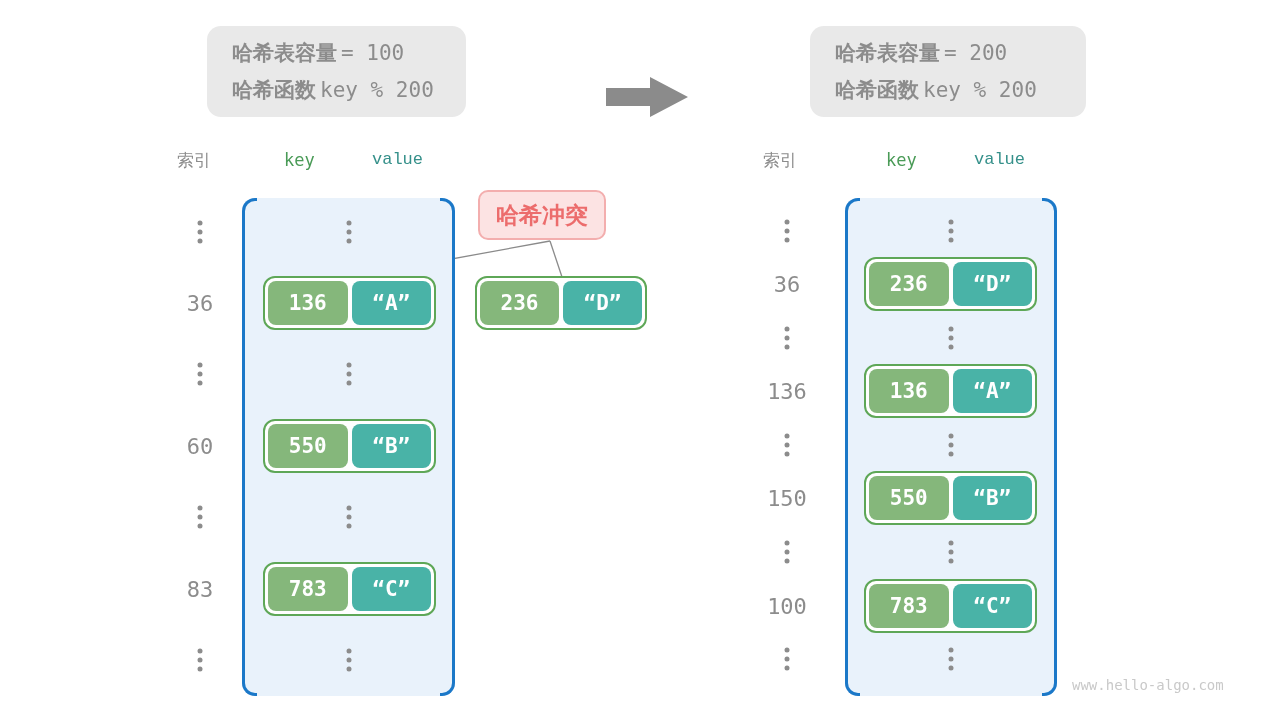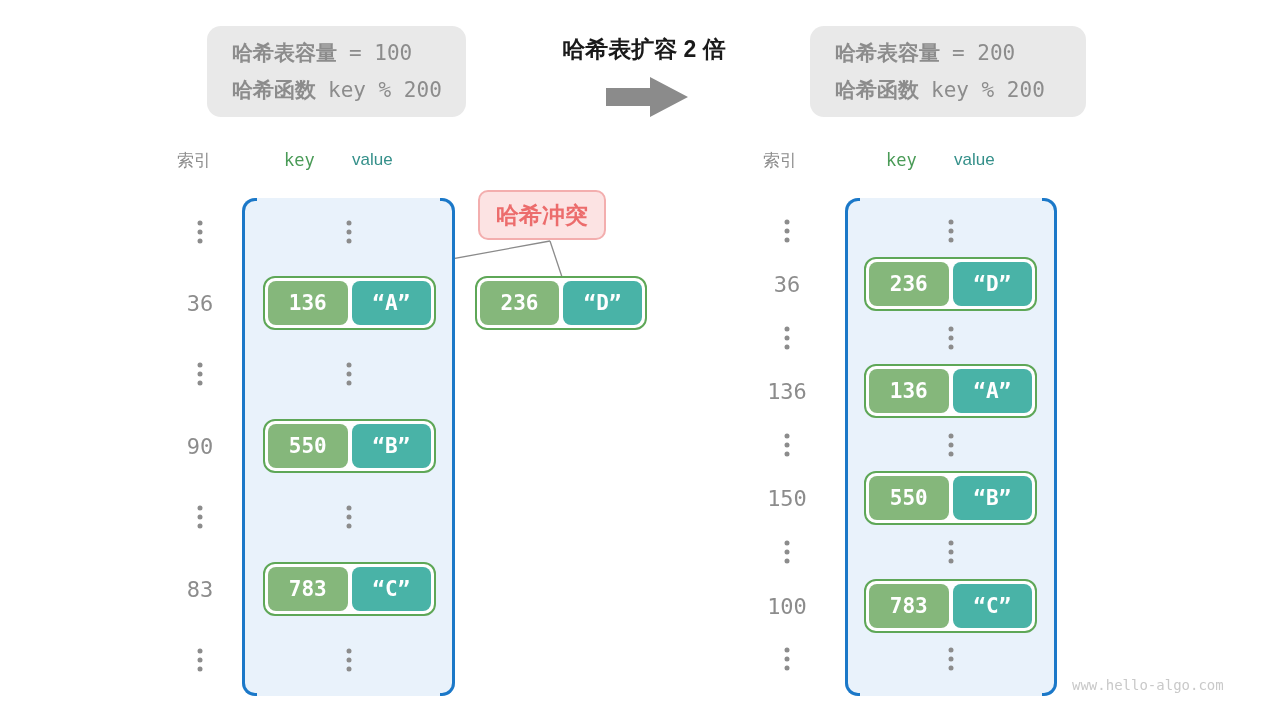--- a/index.html
+++ b/index.html
@@ -11,33 +11,33 @@
     --title-black:#1a1a1a; --watermark-gray:#c9c9c9; --arrow-gray:#8b8b8b;
   }
   *{margin:0;padding:0;box-sizing:border-box;}
   html,body{background:#ffffff;}
   body{font-family:"Liberation Sans","DejaVu Sans",sans-serif;}
   .canvas{position:relative;width:1280px;height:720px;background:#ffffff;overflow:hidden;}
 
   
   .cap-box{position:absolute;background:var(--box-gray);border-radius:14px;
     display:flex;flex-direction:column;justify-content:center;gap:9px;padding-left:25px;}
-  .cap-line{display:flex;align-items:baseline;gap:12px;white-space:nowrap;}
+  .cap-line{display:flex;align-items:baseline;gap:4px;white-space:nowrap;}
   .cap-label{font-weight:700;font-size:21px;color:var(--gray-text);}
   .cap-value{font-family:"DejaVu Sans Mono","Liberation Mono",monospace;font-size:21px;color:var(--gray-text);}
 
   .expand-title{position:absolute;left:528px;top:34px;width:232px;text-align:center;
     font-size:23px;font-weight:700;color:var(--title-black);white-space:nowrap;}
   .arrow-wrap{position:absolute;left:606px;top:76px;width:84px;height:42px;}
 
   
   .hdr{position:absolute;font-size:17px;white-space:nowrap;}
   .hdr.idx{color:var(--gray-text);font-weight:400;}
   .hdr.key{color:var(--green-text);font-family:"DejaVu Sans Mono","Liberation Mono",monospace;}
-  .hdr.val{color:var(--teal-text);font-family:Liberation Sans, sans-serif;}
+  .hdr.val{color:var(--teal-text);font-family:Liberation Mono, monospace;margin-left:20px;}
 
   
   .bucket{position:absolute;background:var(--container-fill);border-radius:13px;}
   .bracket{position:absolute;top:0;bottom:0;width:15px;pointer-events:none;}
   .bracket.l{left:0;border:3px solid var(--blue);border-right:none;border-radius:13px 0 0 13px;}
   .bracket.r{right:0;border:3px solid var(--blue);border-left:none;border-radius:0 13px 13px 0;}
 
   
   .pair{position:absolute;width:173px;height:54px;background:#ffffff;
     border:2px solid var(--green-border);border-radius:12px;
@@ -81,21 +81,20 @@
     <div class="cap-line">
       <span class="cap-label">哈希表容量</span>
       <span class="cap-value">= 100</span>
     </div>
     <div class="cap-line">
       <span class="cap-label">哈希函数</span>
       <span class="cap-value">key % 200</span>
     </div>
   </div>
 
-  <div class="expand-title">哈希表扩容 2 倍</div>
   <div class="arrow-wrap">
     <svg width="84" height="42" viewBox="0 0 84 42">
       <polygon points="0,12 44,12 44,1 82,21 44,41 44,30 0,30" fill="#8b8b8b"></polygon>
     </svg>
   </div>
 
   <div class="cap-box" style="left:810px;top:26px;width:276px;height:91px;">
     <div class="cap-line">
       <span class="cap-label">哈希表容量</span>
       <span class="cap-value">= 200</span>
@@ -128,21 +127,21 @@
       <i></i>
       <i></i>
       <i></i>
     </div>
   <div class="idx-num" style="left:200px;top:303px;">36</div>
   <div class="vdots" style="left:200px;top:374px;">
       <i></i>
       <i></i>
       <i></i>
     </div>
-  <div class="idx-num" style="left:200px;top:446px;">90</div>
+  <div class="idx-num" style="left:200px;top:446px;">60</div>
   <div class="vdots" style="left:200px;top:517px;">
       <i></i>
       <i></i>
       <i></i>
     </div>
   <div class="idx-num" style="left:200px;top:589px;">83</div>
   <div class="vdots" style="left:200px;top:660px;">
       <i></i>
       <i></i>
       <i></i>

